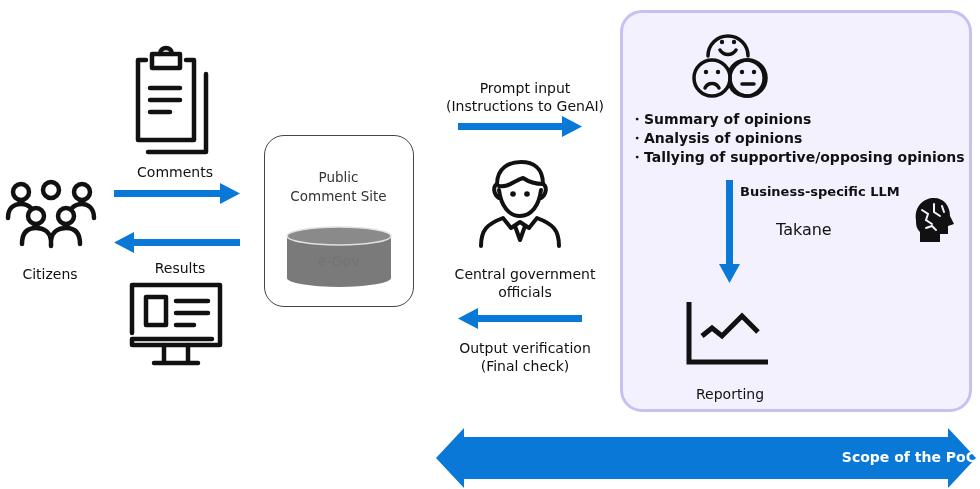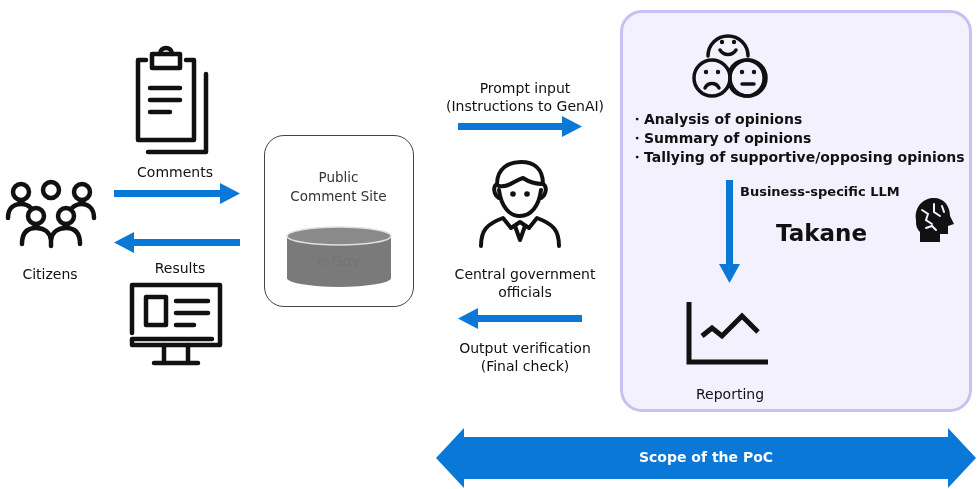--- a/index.html
+++ b/index.html
@@ -124,32 +124,32 @@
     <circle cx="32" cy="16" r="2.2"></circle>
       <circle cx="44" cy="16" r="2.2"></circle>
     <circle cx="16" cy="46" r="2.2"></circle>
       <circle cx="28" cy="46" r="2.2"></circle>
     <circle cx="52" cy="46" r="2.2"></circle>
       <circle cx="64" cy="46" r="2.2"></circle>
   </g>
 </svg>
 
 <div class="abs bullets" style="left:630px;top:110px">
+  <div>・Summary of opinions</div>
   <div>・Analysis of opinions</div>
-  <div>・Summary of opinions</div>
   <div>・Tallying of supportive/opposing opinions</div>
 </div>
 
 <svg class="abs" style="left:719px;top:180px" width="22" height="104">
   <rect x="7" y="0" width="7" height="86" fill="#0a78d7"></rect>
   <polygon points="0,84 21,84 10.5,103" fill="#0a78d7"></polygon>
 </svg>
 
 <div class="abs" style="left:740px;top:184px;font-weight:bold;font-size:13px;white-space:nowrap">Business-specific LLM</div>
-<div class="abs" style="left:776px;top:220px;font-weight:bold;font-size:23px;white-space:nowrap">Takane</div>
+<div class="abs" style="left:776px;top:220px;font-weight:normal;font-size:16px;white-space:nowrap">Takane</div>
 
 <svg class="abs" style="left:912px;top:196px" width="40" height="48" viewBox="0 0 40 48">
   <path d="M4 24 C2 10 12 2 22 2 C32 2 38 10 38 20 L42 28 L36 30 L36 38 L28 38 L28 46 L8 46 L8 36 C4 32 4 28 4 24 Z" fill="#111"></path>
   <g fill="none" stroke="#f3f1fd" stroke-width="2" stroke-linecap="round">
     <path d="M10 14 L16 18 L14 24 L20 28"></path>
       <path d="M22 8 L22 16 L28 20"></path>
       <path d="M14 32 L20 30 L24 34"></path>
       <path d="M30 10 L32 16"></path>
   </g>
 </svg>
@@ -158,13 +158,13 @@
   <g fill="none" stroke="#111" stroke-width="5">
     <path d="M3 0 L3 60 L82 60" stroke-linejoin="miter"></path>
     <path d="M16 34 L26 26 L36 34 L56 14 L72 30" stroke-linejoin="miter"></path>
   </g>
 </svg>
 <div class="abs lbl" style="left:680px;top:385px;width:100px">Reporting</div>
 
 <svg class="abs" style="left:436px;top:428px" width="540" height="60" viewBox="0 0 540 60">
   <polygon points="0,30 28,0 28,9 512,9 512,0 540,30 512,60 512,51 28,51 28,60" fill="#0a78d7"></polygon>
 </svg>
-<div class="abs" style="left:436px;top:449px;width:540px;text-align:center;color:#fff;font-weight:bold;font-size:14px">Scope of the PoC</div>
+<div class="abs" style="left:436px;top:449px;width:540px;text-align:right;color:#fff;font-weight:bold;font-size:14px">Scope of the PoC</div>
 
 </body></html>

